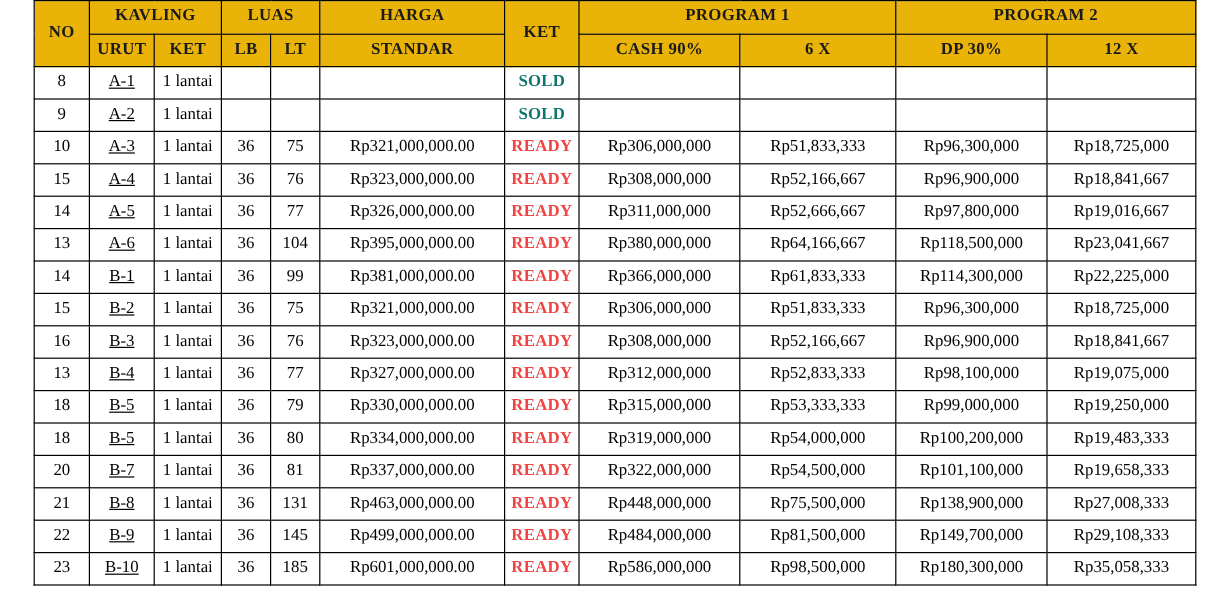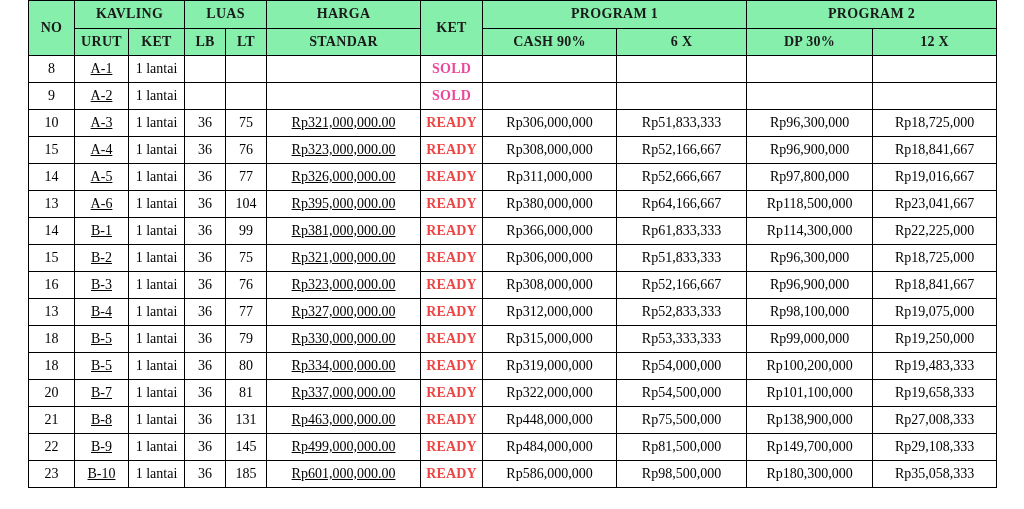--- a/index.html
+++ b/index.html
@@ -38,21 +38,21 @@
   table.price-table td, table.price-table th {
     border: 1px solid #000000;
     padding: 0;
     text-align: center;
     vertical-align: middle;
     font-size: 14px;
     height: 26px;
     font-family: "Liberation Serif", serif;
   }
   thead th {
-    background: #86efac;
+    background: #eab308;
     font-family: "Liberation Sans", sans-serif;
     font-weight: bold;
     font-size: 13px;
     letter-spacing: 0.3px;
     color: #1a1a1a;
     height: 27px;
   }
   thead th.tall {
     height: 54px;
   }
@@ -70,34 +70,33 @@
   col.c-12x    { width: 124px; }
 
   td.no-cell   { font-size: 14px; }
   td.urut-cell { font-size: 13px; text-decoration: underline; }
   td.ket1-cell { font-size: 11px; }
   td.lb-cell, td.lt-cell { font-size: 13px; }
   td.harga-cell {
     font-size: 14px;
     text-align: right;
     padding-right: 5px;
-    text-decoration: underline;
   }
   td.money-cell {
     font-size: 14px;
     text-align: right;
     padding-right: 6px;
   }
   td.status-cell {
     font-family: "Liberation Sans", sans-serif;
     font-weight: bold;
     font-size: 11.5px;
     letter-spacing: 0.2px;
   }
-  td.status-sold { color: #ec4899; }
+  td.status-sold { color: #0f766e; }
   td.status-ready { color: #ef4444; }
 </style>
 </head>
 <body>
 
 <div class="page">
 
 
   <table class="price-table">
     <colgroup>

